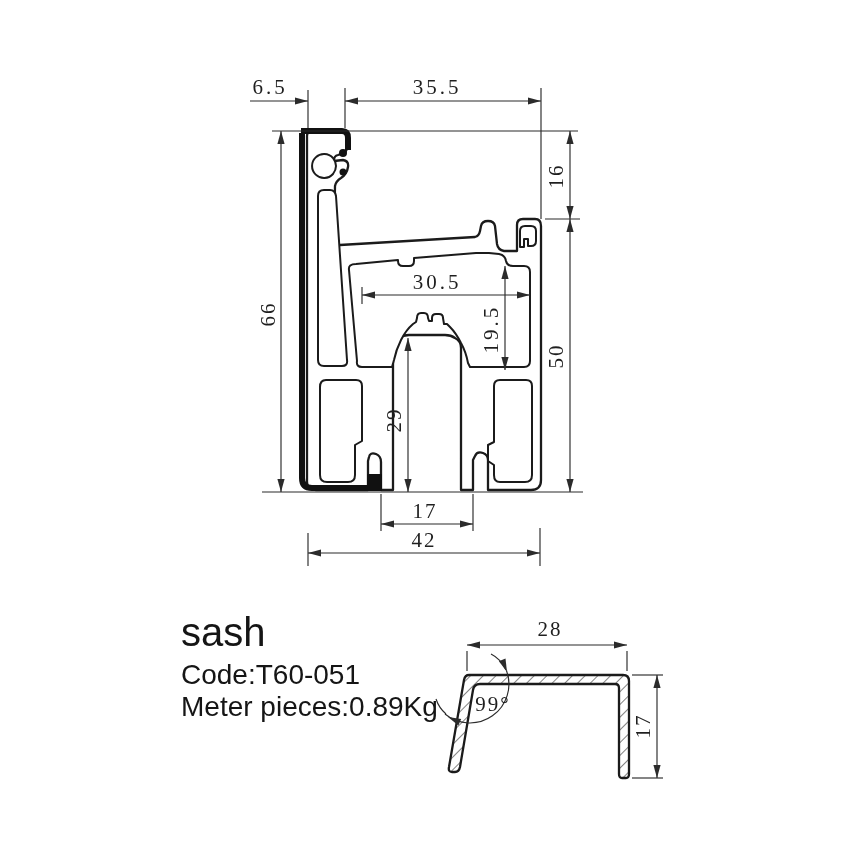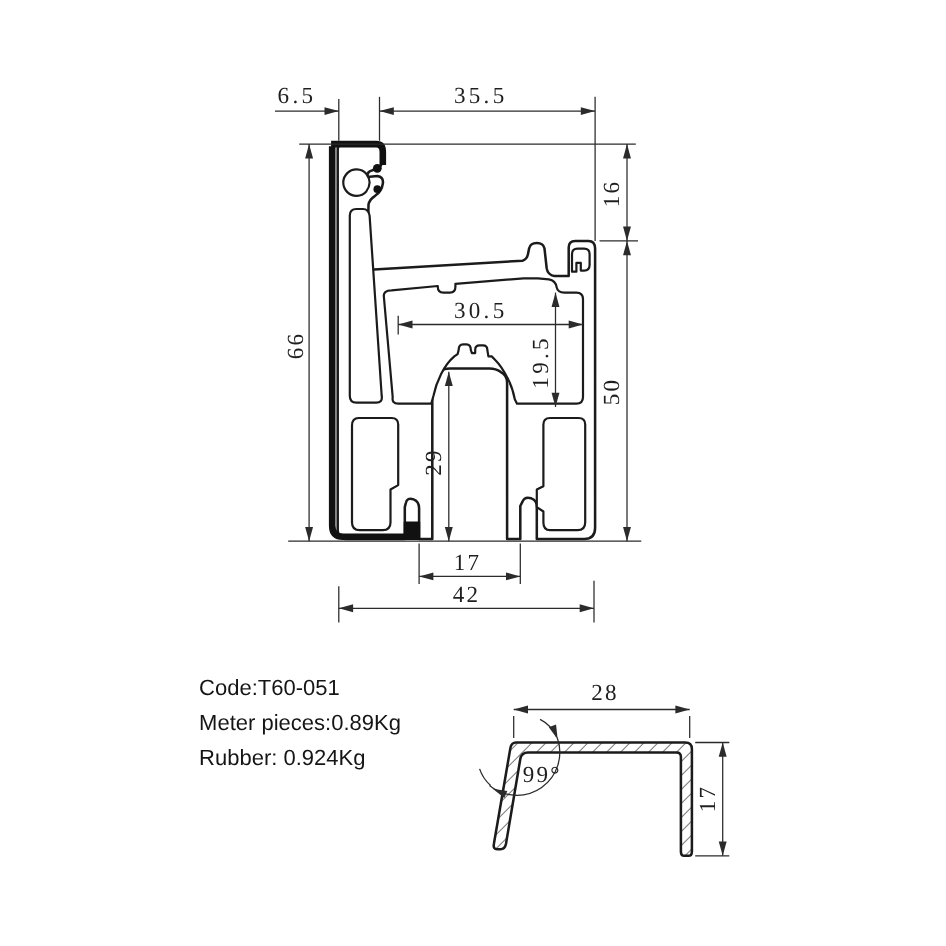--- a/index.html
+++ b/index.html
@@ -8,21 +8,21 @@
   .profile{fill:#ffffff;stroke:#1b1b1b;stroke-width:2.3;stroke-linejoin:round;}
   .cav{fill:#ffffff;stroke:#1b1b1b;stroke-width:2;stroke-linejoin:round;}
   .gasket{fill:none;stroke:#111111;stroke-width:6;stroke-linejoin:round;stroke-linecap:butt;}
   .gfill{fill:#111111;stroke:none;}
   .dim{stroke:#2b2b2b;stroke-width:1.15;fill:none;}
   .arr{fill:#2b2b2b;stroke:none;}
   text.dt{font-family:"Liberation Serif", serif;font-size:21px;fill:#1f1f1f;letter-spacing:2px;}
   text.dtw{letter-spacing:3px;}
   .info{position:absolute;left:181px;top:611px;color:#151515;font-family:"Liberation Sans", sans-serif;}
   .info .title{font-size:40px;line-height:42px;margin:0 0 6px 0;font-weight:400;}
-  .info .line{font-size:20px;line-height:31.5px;font-weight:400;}
+  .info .line{font-size:28px;line-height:31.5px;font-weight:400;}
 </style>
 </head>
 <body>
 
 <div id="canvas">
   <svg width="860" height="860" viewBox="0 0 860 860">
     <defs>
       <pattern id="hatch" width="9" height="9" patternUnits="userSpaceOnUse" patternTransform="rotate(45)">
         <line x1="0" y1="0" x2="0" y2="9" stroke="#1b1b1b" stroke-width="1.1"></line>
       </pattern>
@@ -184,17 +184,17 @@
         <path class="dim" d="M 506,670 Q 501,659 491,654"></path>
         <path class="dim" d="M 446,714 Q 439,708 436,699"></path>
         <polygon class="arr" points="507,672 505.5,658.6 498.9,661.2"></polygon>
         <polygon class="arr" points="448,717 458.4,725.5 461.2,719.1"></polygon>
         <text class="dt" x="493" y="711" text-anchor="middle">99°</text>
       </g>
     </g>
   </svg>
 
   <div class="info">
+    <div class="title">sash</div>
     <div class="line">Code:T60-051</div>
     <div class="line">Meter pieces:0.89Kg</div>
-    <div class="line">Rubber: 0.924Kg</div>
   </div>
 </div>
 
 </body></html>

